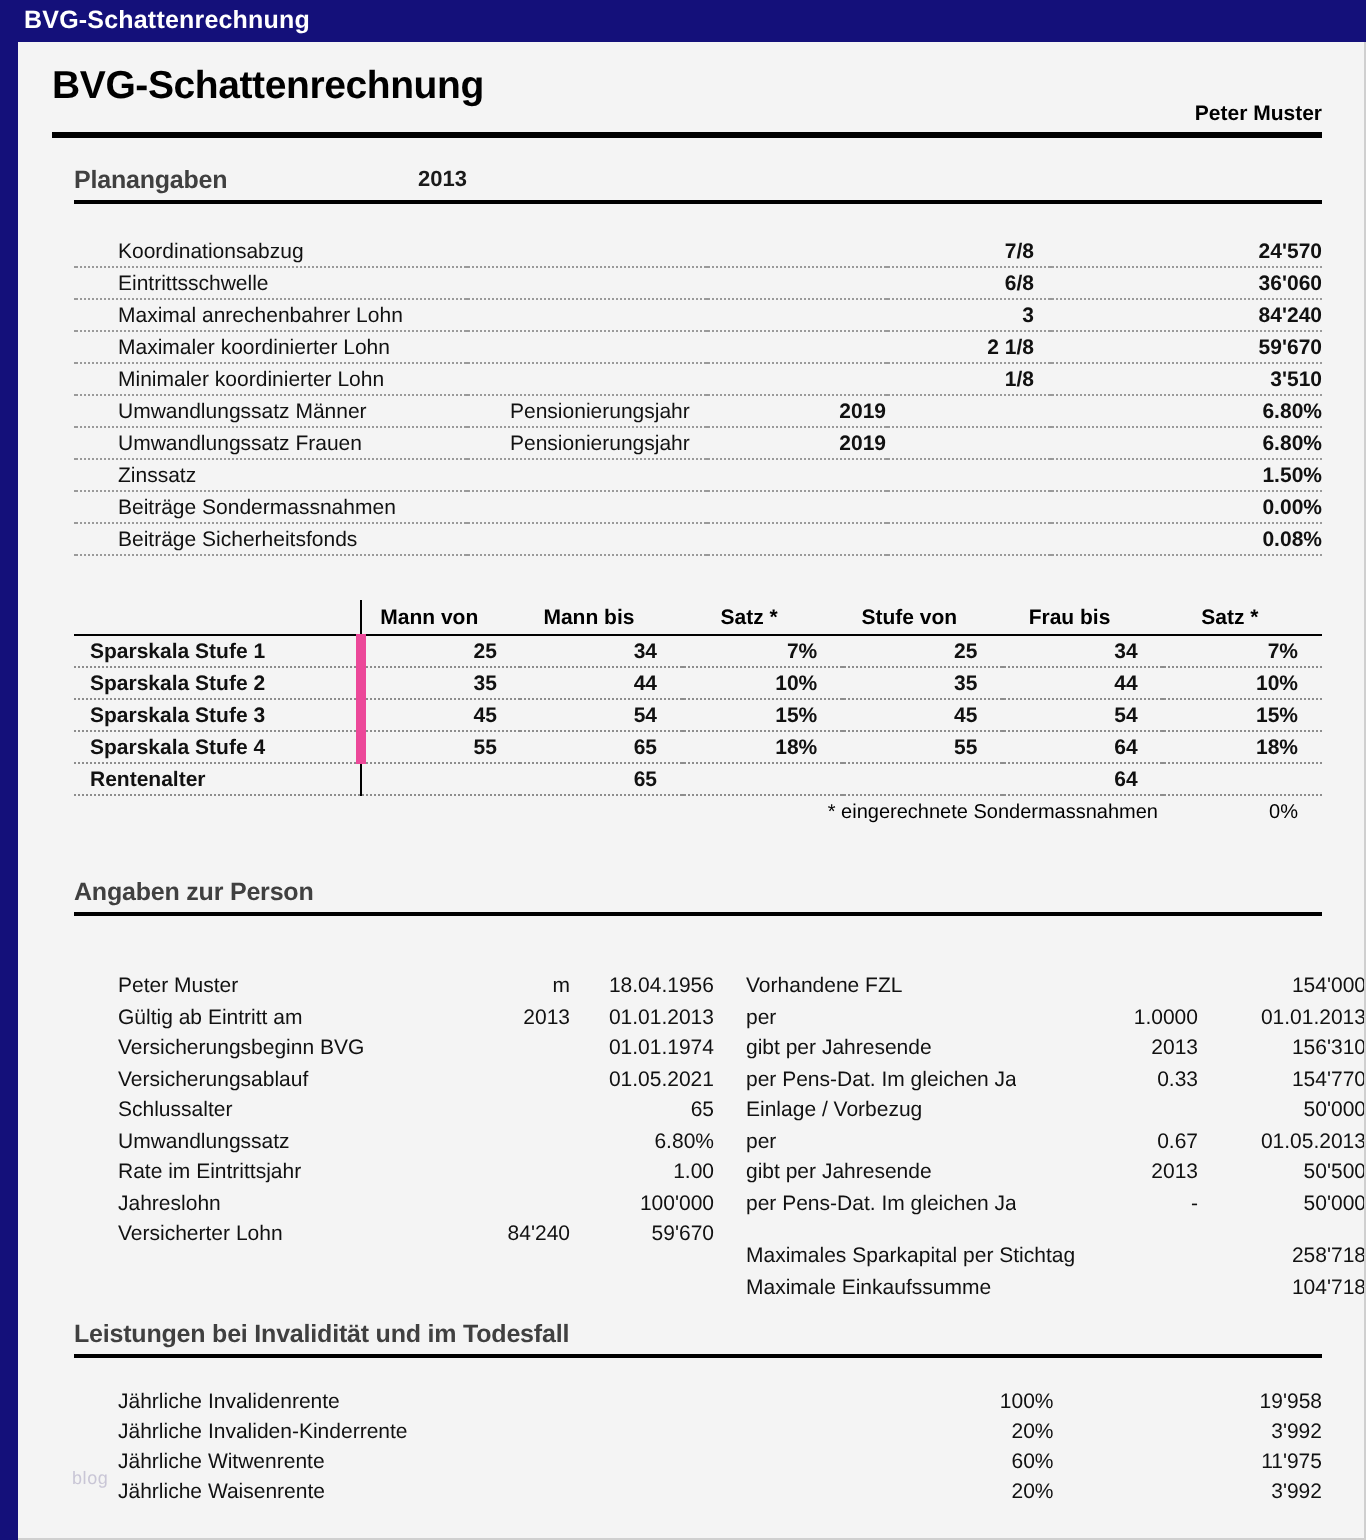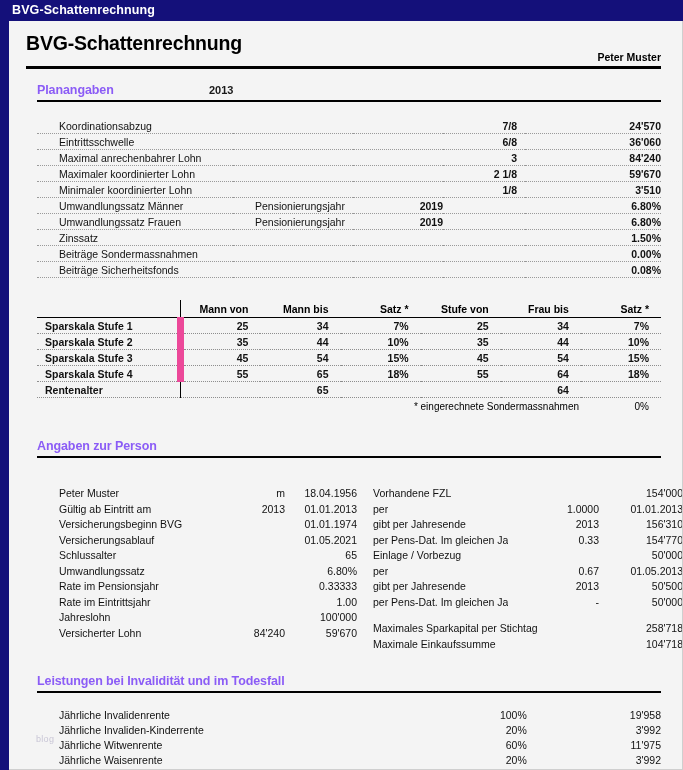--- a/index.html
+++ b/index.html
@@ -84,21 +84,21 @@
     position: relative;
     border-bottom: 2.5px solid #000;
     height: 17px;
     margin-bottom: 2px;
   }
   .sec-head .sec-title {
     position: absolute;
     left: 0; top: 0;
     font-size: 12.5px;
     font-weight: bold;
-    color: #8b5cf6;
+    color: #404040;
     letter-spacing: -.1px;
   }
   .sec-head .sec-year {
     position: absolute;
     left: 172px; top: 1px;
     font-size: 11px;
     font-weight: bold;
     color: #1a1a1a;
   }
   
@@ -130,38 +130,37 @@
   .plan col.c4 { width: 82px; }
   .plan td.v1 { padding-right: 8px; }
 
   
   .spar-wrap { margin-top: 22px; }
   .spar { font-size: 10.5px; }
   .spar col.s0 { width: 136px; }
   .spar col.sx { width: 76px; }
   .spar thead th {
     font-weight: bold;
-    text-align: right;
     padding-right: 12px !important;
     font-size: 10.5px;
     height: 17px;
     color: #000;
   }
   .spar thead th.s0h { border-right: 1px solid #000; }
   .spar thead tr { border-bottom: 1.8px solid #000; }
   .spar tbody td {
     border-bottom: 1px dotted #8d8d8d;
     text-align: right;
     padding-right: 12px !important;
   }
   .spar tbody td.rowlab {
     text-align: left;
     font-weight: bold;
     padding-left: 8px !important;
-    border-right: 7px solid #ec4899;
+    border-right: 5px solid #ec4899;
   }
   .spar tbody tr.rentenalter td.rowlab { border-right: 1px solid #000; }
   .foot-note {
     margin-top: 3px;
     font-size: 10px;
     position: relative;
     height: 14px;
     text-decoration: underline;
   }
   .foot-note .fn-text {
@@ -433,25 +432,20 @@
             <span class="p-lbl">Schlussalter</span>
             <span class="p-mid"></span>
             <span class="p-val">65</span>
           </div>
           <div class="p-row">
             <span class="p-lbl">Umwandlungssatz</span>
             <span class="p-mid"></span>
             <span class="p-val">6.80%</span>
           </div>
           <div class="p-row">
-            <span class="p-lbl">Rate im Pensionsjahr</span>
-            <span class="p-mid"></span>
-            <span class="p-val">0.33333</span>
-          </div>
-          <div class="p-row">
             <span class="p-lbl">Rate im Eintrittsjahr</span>
             <span class="p-mid"></span>
             <span class="p-val">1.00</span>
           </div>
           <div class="p-row">
             <span class="p-lbl">Jahreslohn</span>
             <span class="p-mid"></span>
             <span class="p-val">100'000</span>
           </div>
           <div class="p-row">
@@ -509,21 +503,21 @@
             <span class="p-val">258'718</span>
           </div>
           <div class="p-row">
             <span class="p-lbl" style="max-width:200px;">Maximale Einkaufssumme</span>
             <span class="p-val">104'718</span>
           </div>
         </div>
       </div>
     </div>
 
-    <div class="section" style="margin-top:20px;">
+    <div class="section" style="margin-top:6px;">
       <div class="sec-head">
         <span class="sec-title">Leistungen bei Invalidität und im Todesfall</span>
       </div>
 
       <div class="leist-wrap">
         <table class="grid leist">
           <colgroup>
               <col class="l1">
               <col class="l2">
               <col class="l3">

